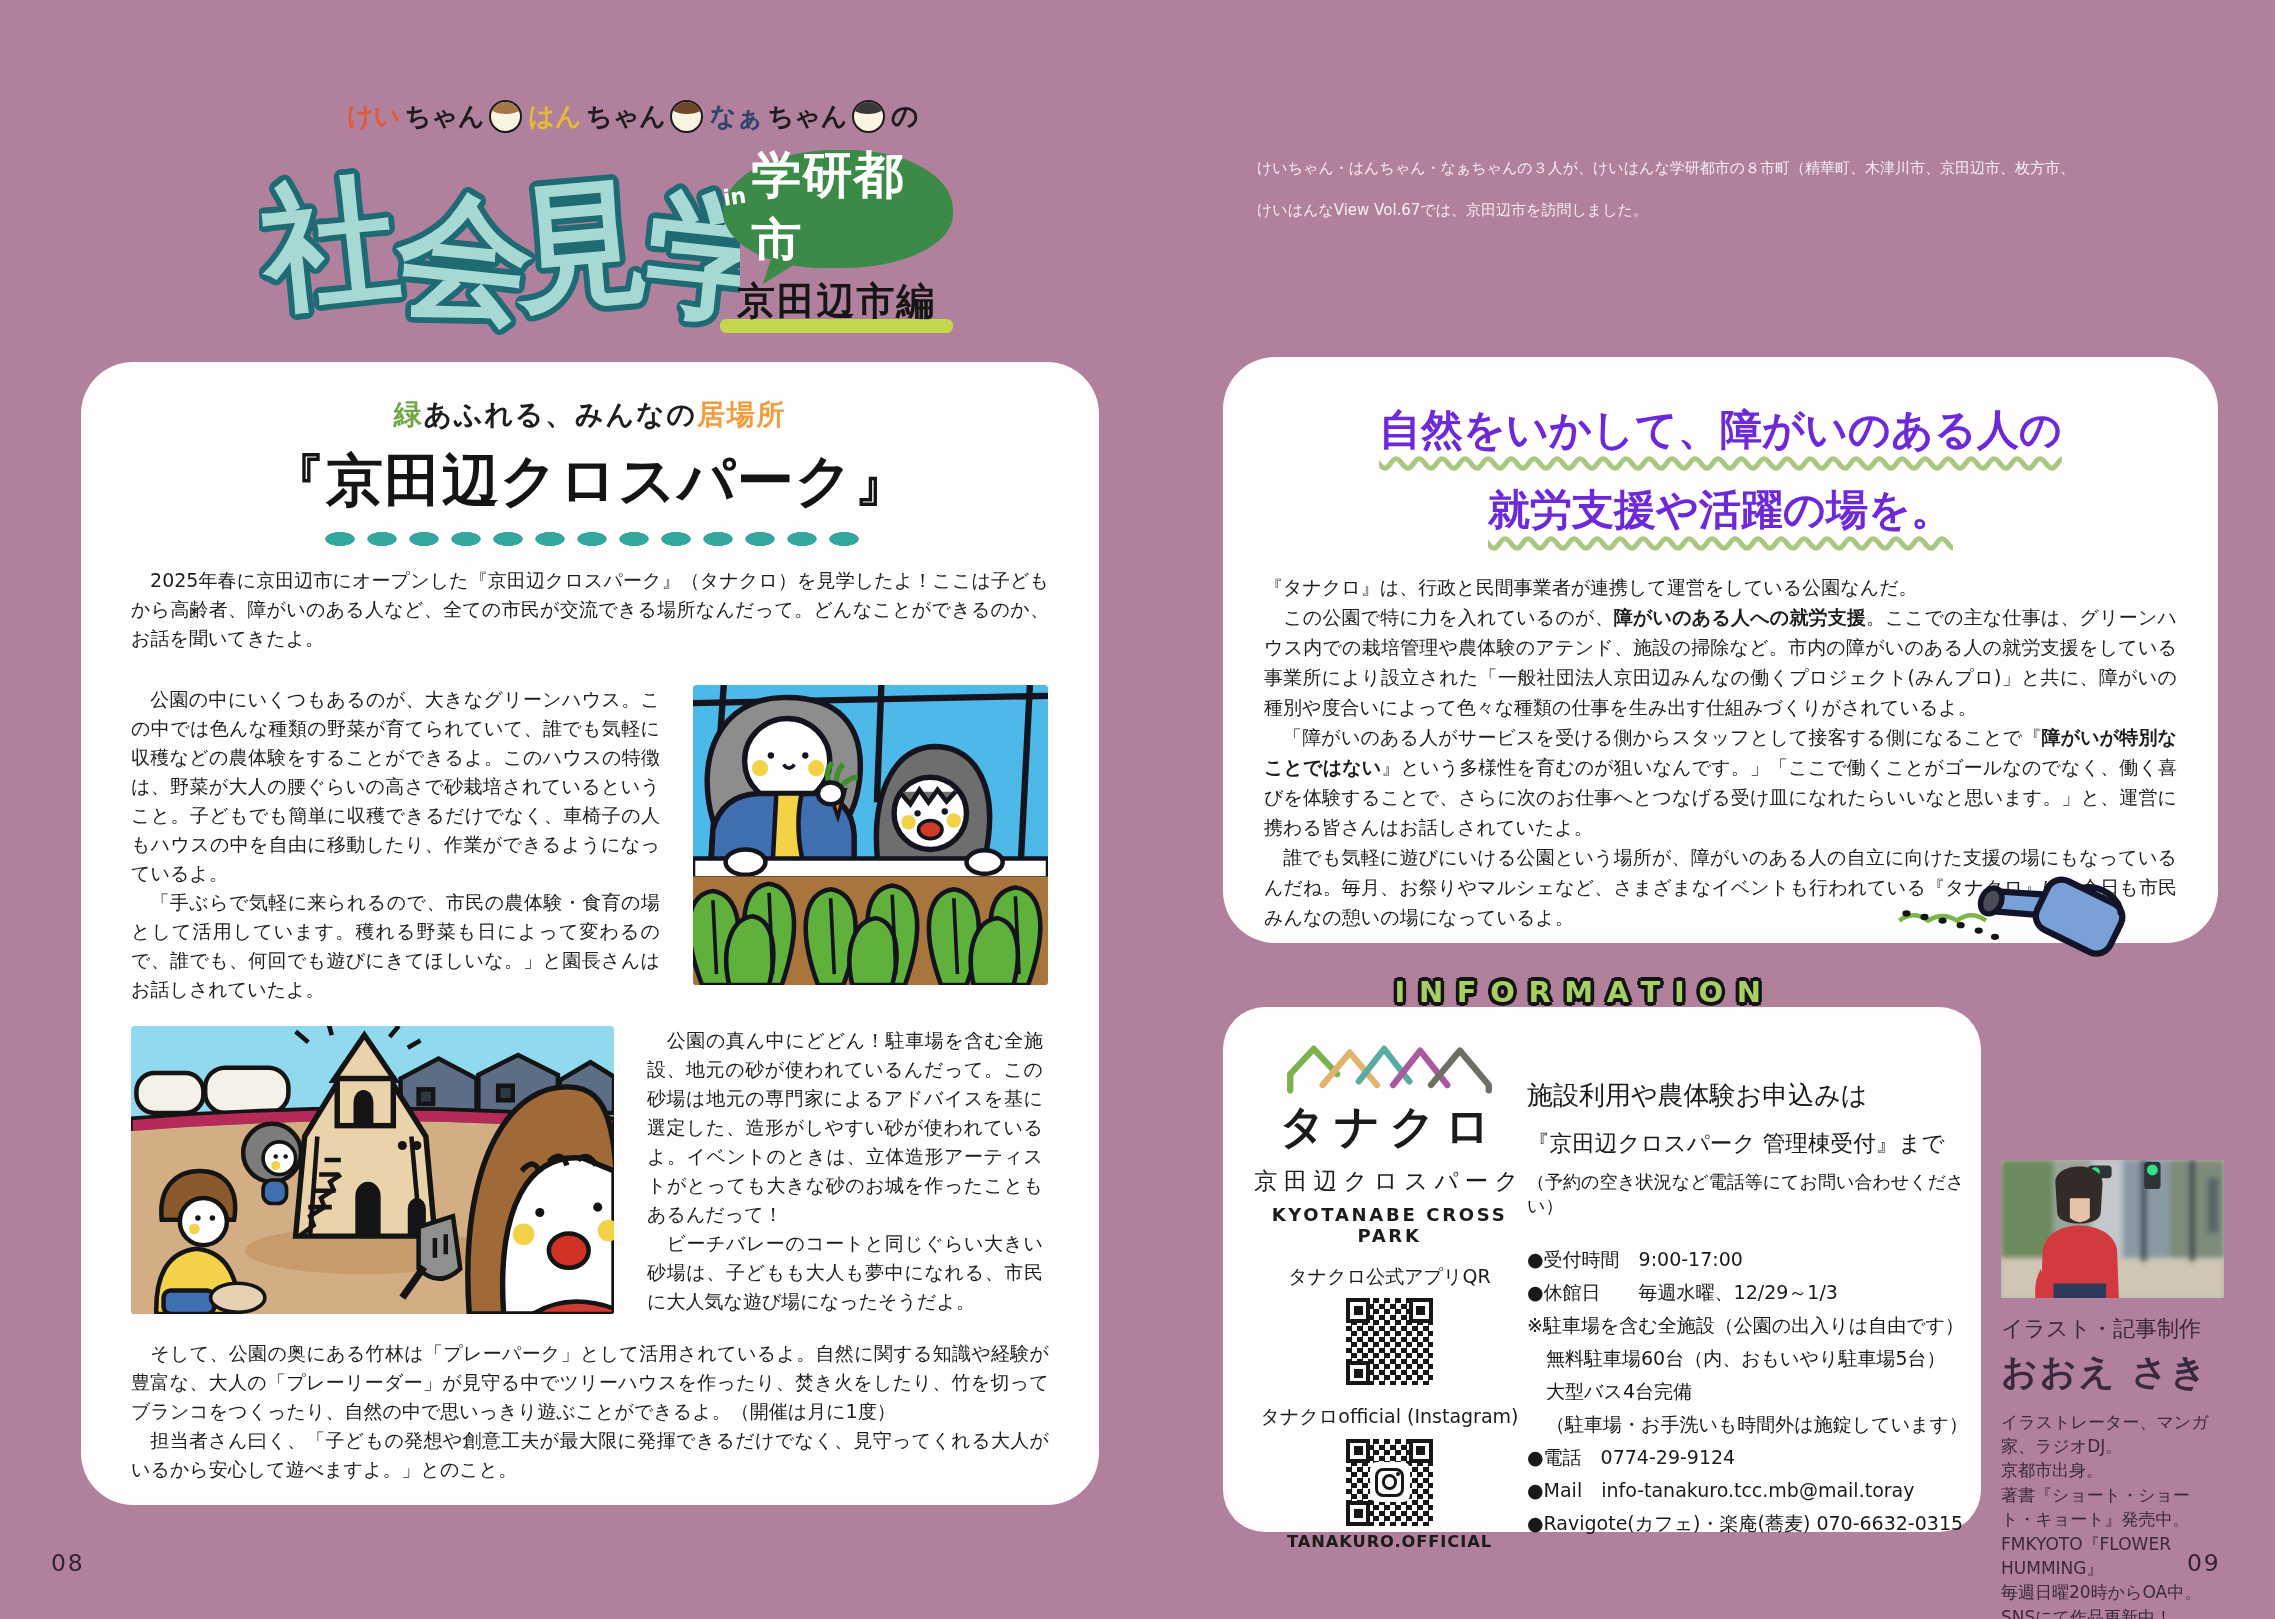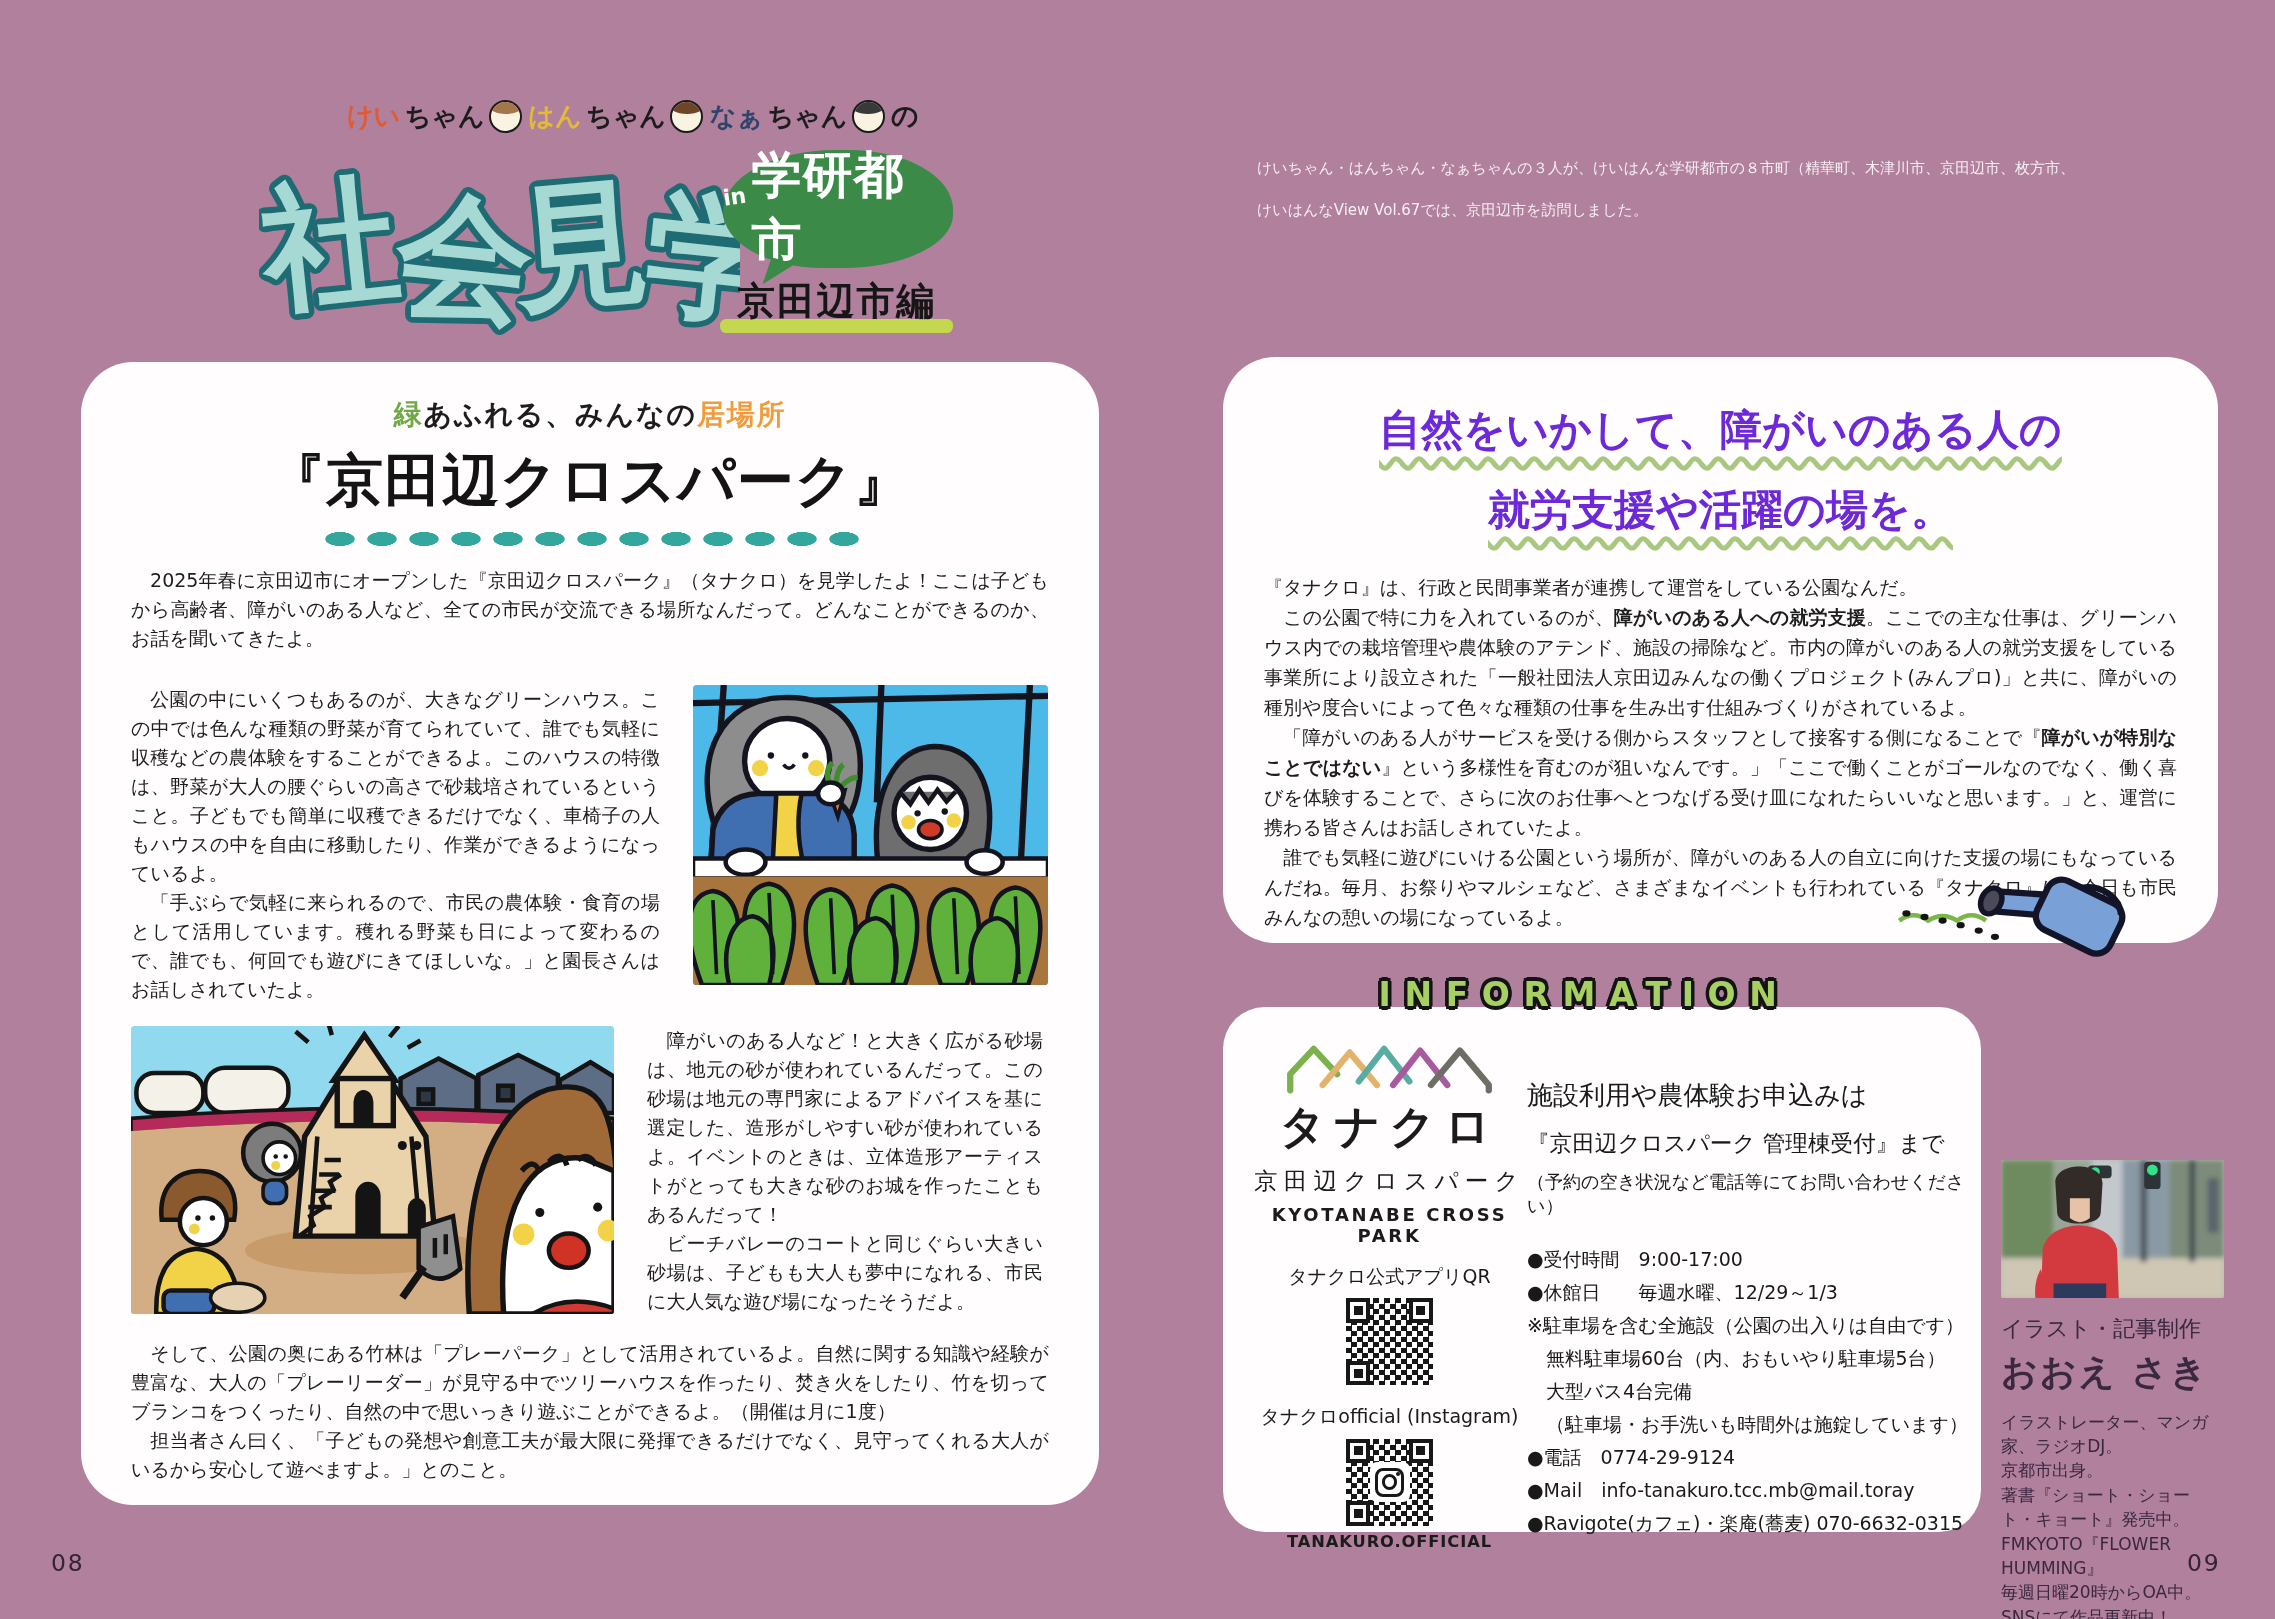--- a/index.html
+++ b/index.html
@@ -60,21 +60,21 @@
   .card-right{left:1223px;top:357px;width:995px;height:586px;padding:33px 41px}
   .rc-title{text-align:center;font-weight:bold;font-size:42px;color:#6d28d9;line-height:1.9}
   .rc-title .wavy{text-decoration:underline wavy #a9c87f 5.4px;text-underline-offset:12.7px}
   .rc-body{margin-top:22px}
   .rc-body p{font-size:19px;line-height:30px;margin:0;text-align:justify}
   .rc-body b{font-weight:bold}
   .watering-can{position:absolute;left:1892px;top:861px;width:271px;height:118px;z-index:5}
 
   
   .info-heading{position:absolute;left:1313px;top:975px;width:543px;z-index:6;text-align:center;
-      font-size:33px;font-weight:bold;letter-spacing:13.6px;color:#a8cf62;
+      font-size:29px;font-weight:bold;letter-spacing:13.6px;color:#a8cf62;
       text-shadow:-2.7px -2.7px 0 #141414,2.7px -2.7px 0 #141414,-2.7px 2.7px 0 #141414,2.7px 2.7px 0 #141414,
                   -3.6px 0 0 #141414,3.6px 0 0 #141414,0 -3.6px 0 #141414,0 3.6px 0 #141414}
   .card-info{left:1223px;top:1007px;width:758px;height:525px;border-radius:42px}
   .info-left{position:absolute;left:22px;top:31px;width:289px;text-align:center;color:#1b1b1b}
   .roofs{width:213px;height:56px}
   .tk-name{font-size:45px;font-weight:bold;letter-spacing:9px;margin-top:0px}
   .tk-sub{font-size:23.5px;letter-spacing:6.3px;margin-top:8.1px;font-weight:500}
   .tk-en{font-size:18px;font-weight:bold;letter-spacing:2.7px;margin-top:7.2px}
   .qr-label{font-size:19px;margin-top:18px}
   .qr{width:89px;height:89px;margin:7.2px auto 0;position:relative;
@@ -293,21 +293,21 @@
           <path d="M432,160 q14,-16 20,2 M462,150 q14,-14 20,4 M494,148 q12,-10 20,6" stroke="#141414" stroke-width="6" fill="none"></path>
           <circle cx="452" cy="206" r="5" fill="#141414"></circle>
             <circle cx="516" cy="200" r="5" fill="#141414"></circle>
           <circle cx="434" cy="230" r="12" fill="#f2d348"></circle>
             <circle cx="528" cy="226" r="12" fill="#f2d348"></circle>
           <ellipse cx="484" cy="248" rx="22" ry="19" fill="#d03225" stroke="#141414" stroke-width="5"></ellipse>
           <path d="M444,318 q40,-24 90,-6 l0,6 Z" fill="#d03a30" stroke="#141414" stroke-width="5"></path>
         </svg>
       </figure>
       <div class="jp col-s">
-          <p>　障がいのある人など！と大きく広がる砂場は、地元の砂が使われているんだって。この砂場は地元の専門家によるアドバイスを基に選定した、造形がしやすい砂が使われているよ。イベントのときは、立体造形アーティストがとっても大きな砂のお城を作ったこともあるんだって！</p>
+          <p>　公園の真ん中にどどん！駐車場を含む全施設、地元の砂が使われているんだって。この砂場は地元の専門家によるアドバイスを基に選定した、造形がしやすい砂が使われているよ。イベントのときは、立体造形アーティストがとっても大きな砂のお城を作ったこともあるんだって！</p>
           <p>　ビーチバレーのコートと同じぐらい大きい砂場は、子どもも大人も夢中になれる、市民に大人気な遊び場になったそうだよ。</p>
         </div>
     </div>
 
     <div class="jp lc-bottom">
         <p>　そして、公園の奥にある竹林は「プレーパーク」として活用されているよ。自然に関する知識や経験が豊富な、大人の「プレーリーダー」が見守る中でツリーハウスを作ったり、焚き火をしたり、竹を切ってブランコをつくったり、自然の中で思いっきり遊ぶことができるよ。（開催は月に1度）</p>
         <p>　担当者さん曰く、「子どもの発想や創意工夫が最大限に発揮できるだけでなく、見守ってくれる大人がいるから安心して遊べますよ。」とのこと。</p>
       </div>
   </article>
 

